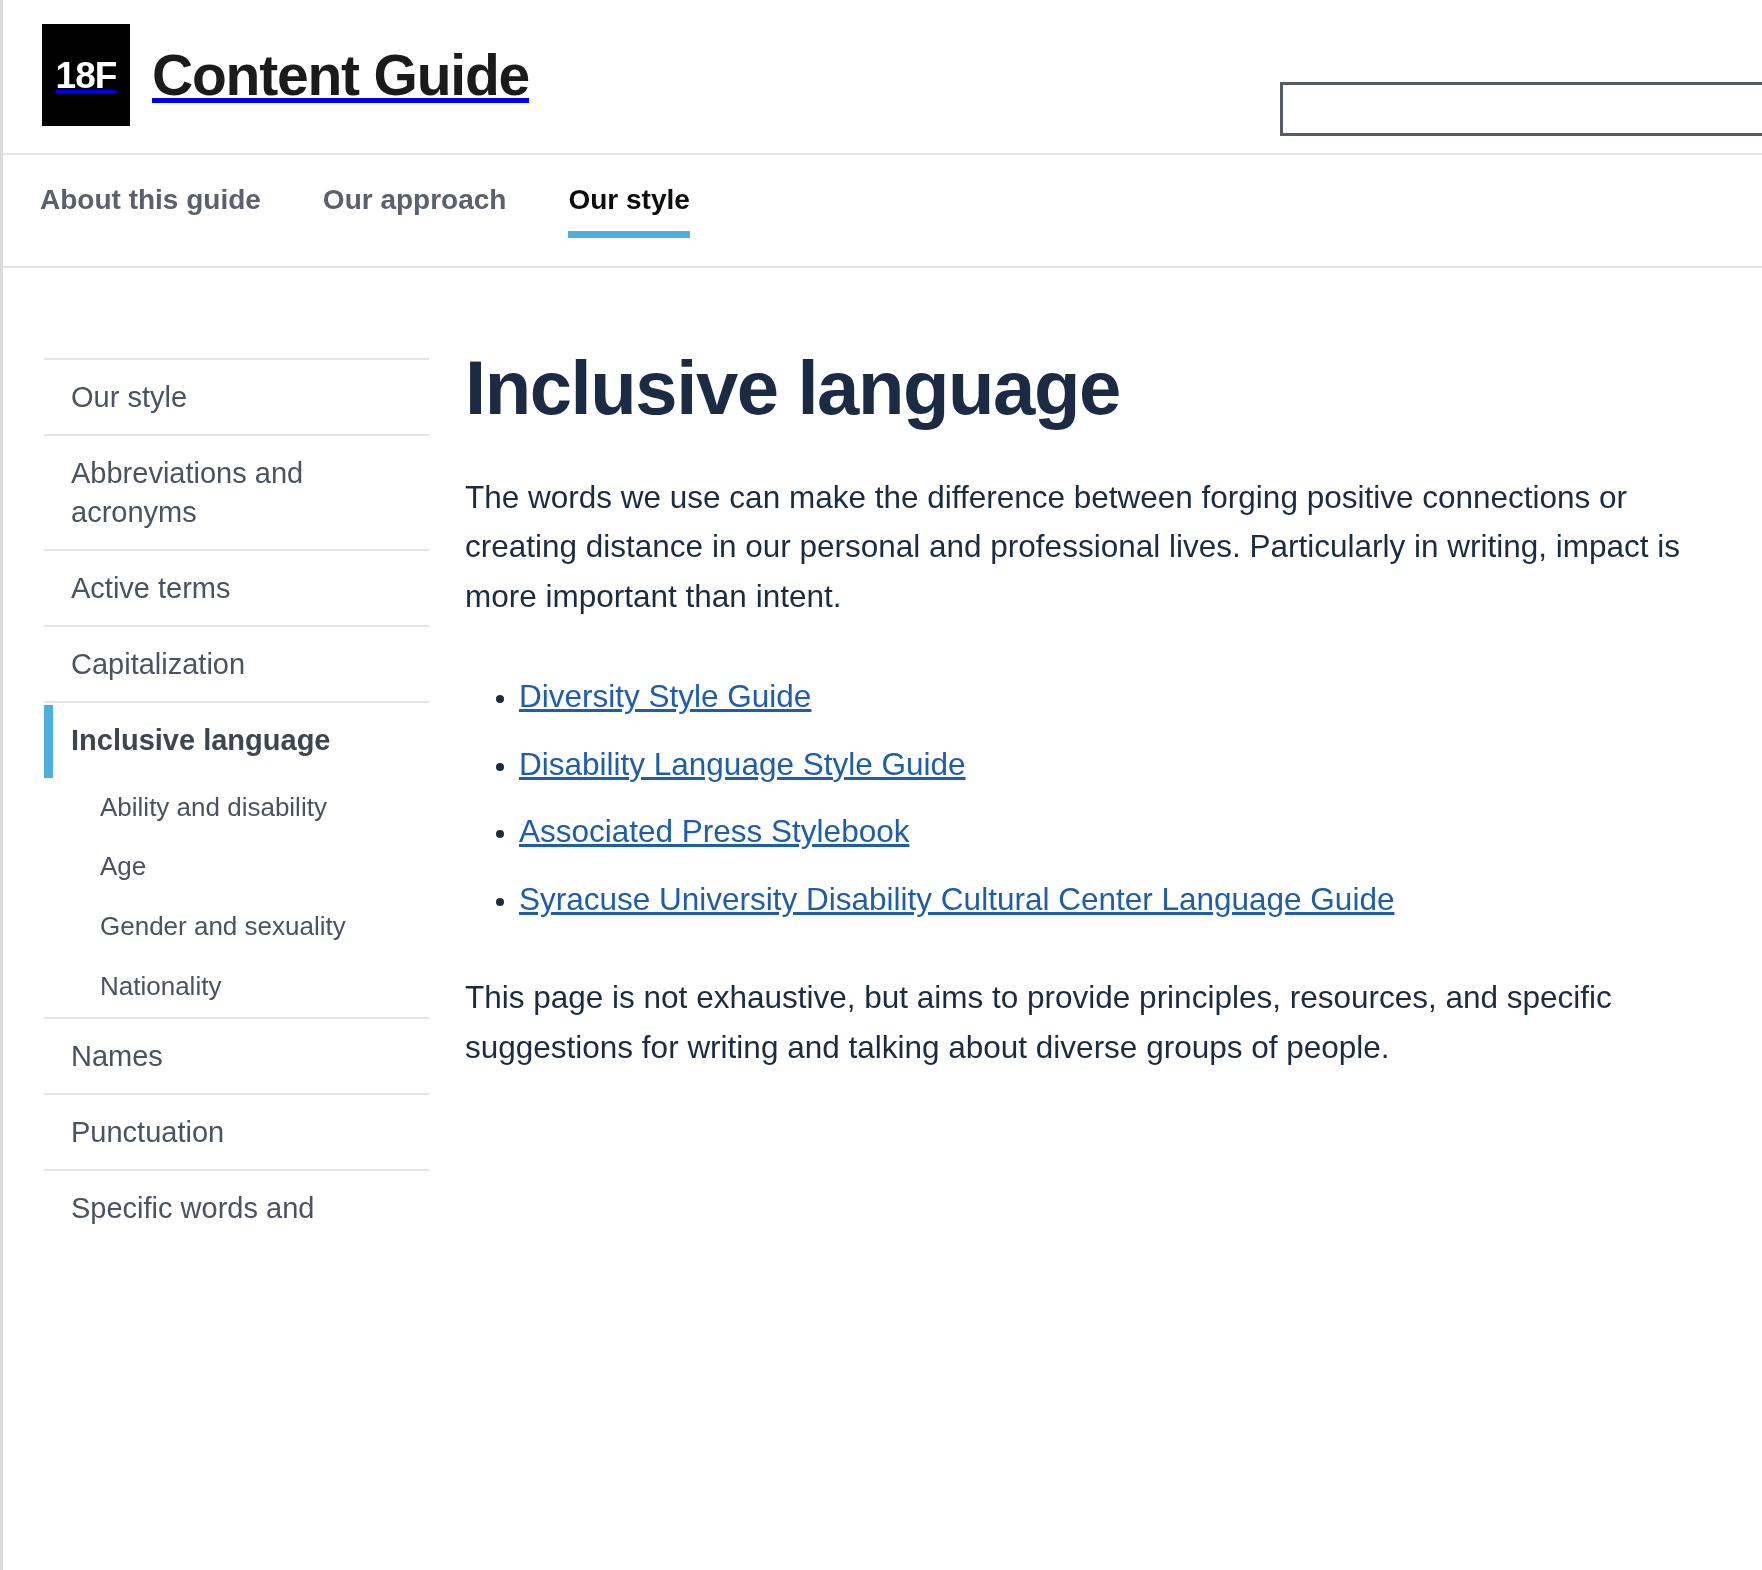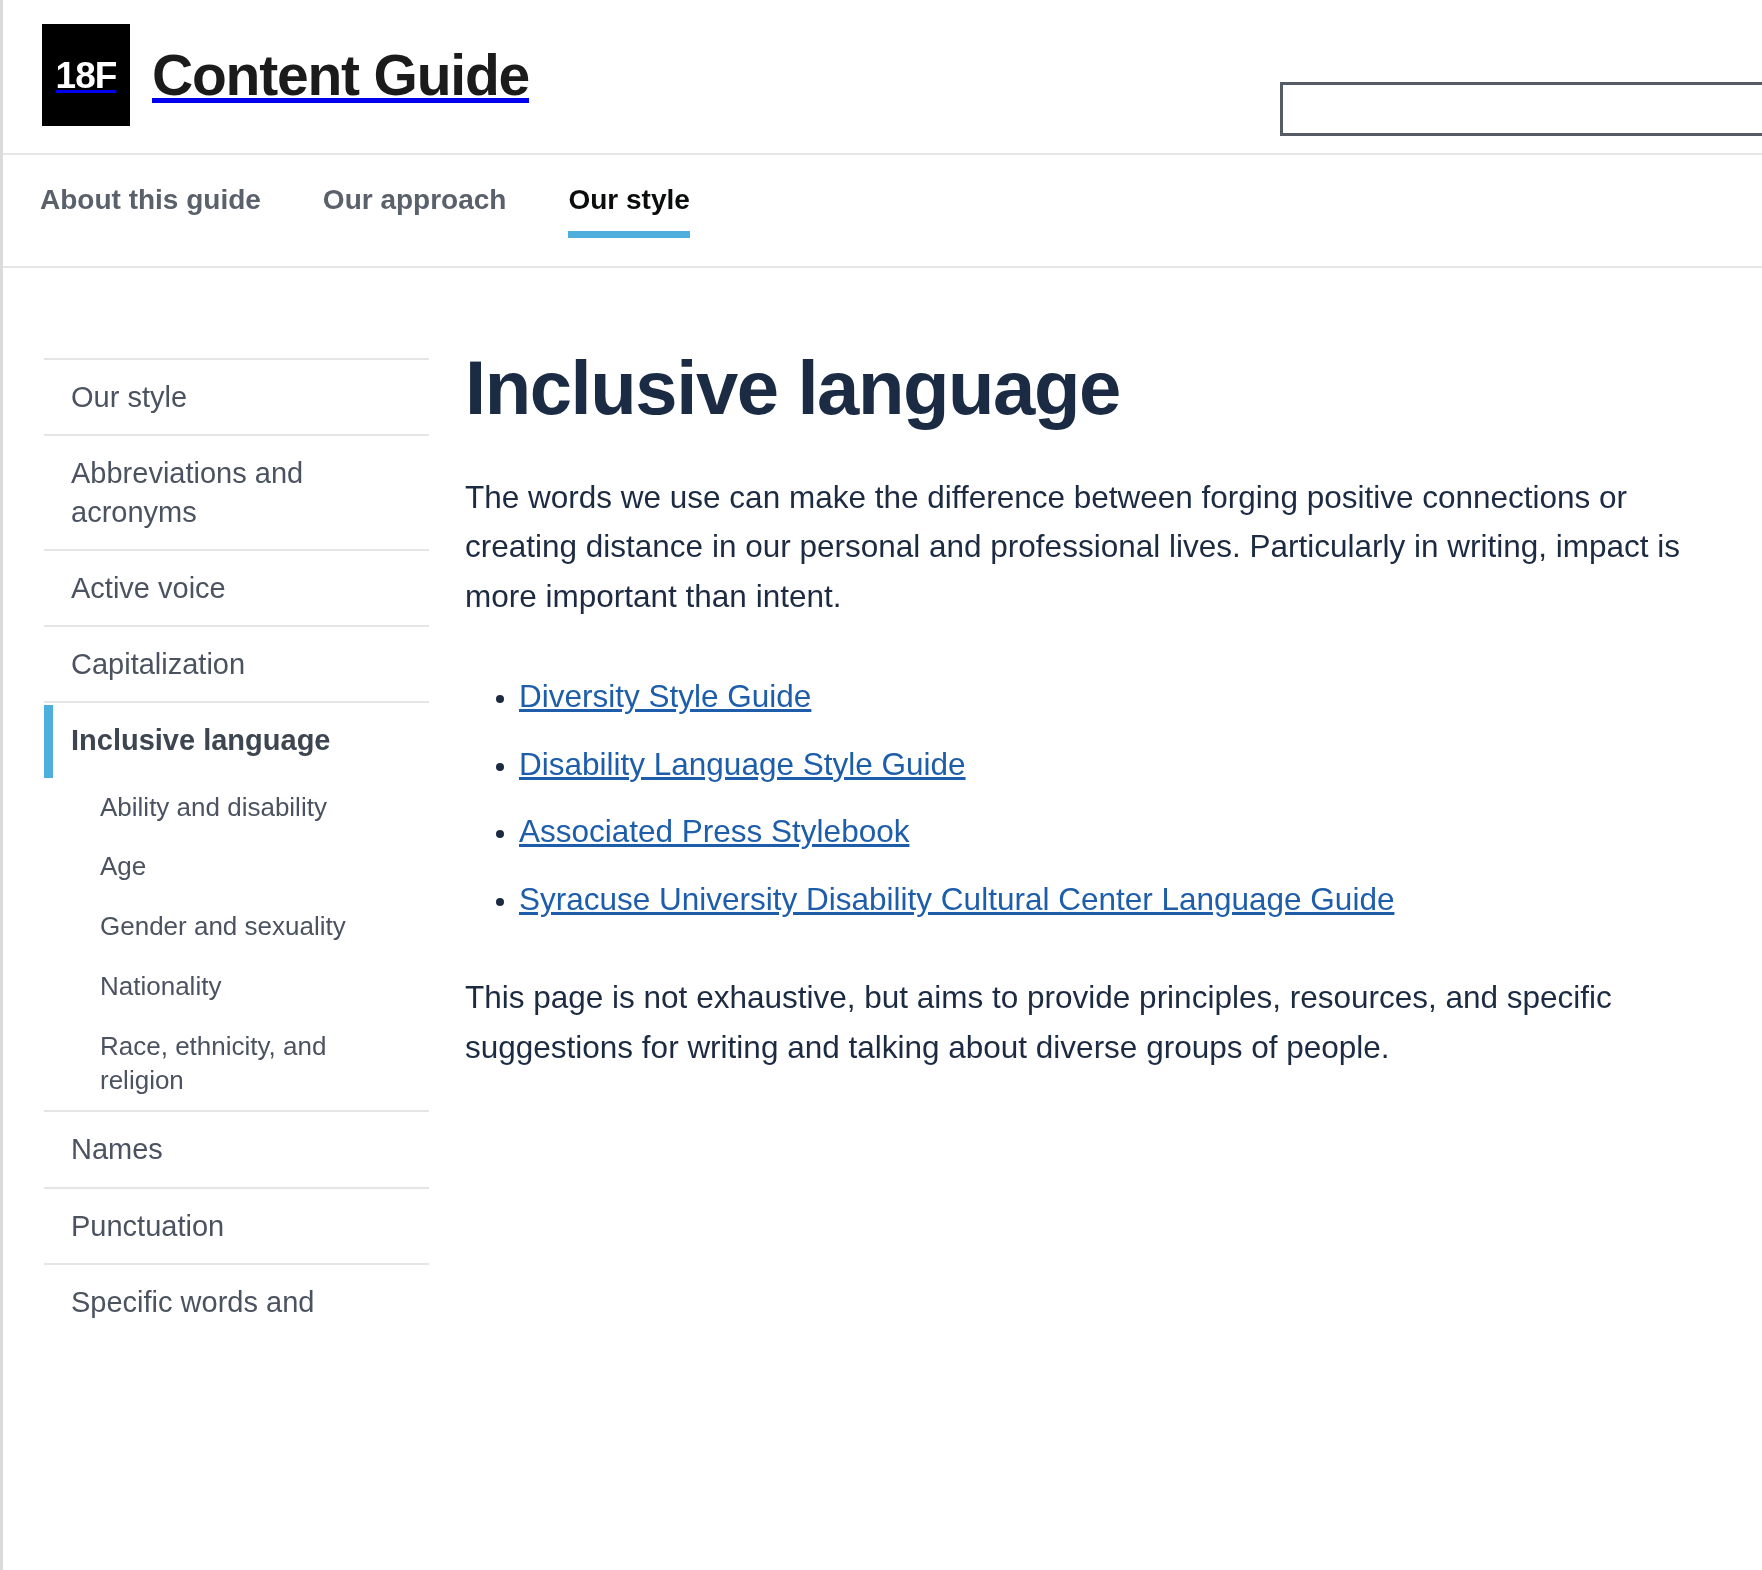--- a/index.html
+++ b/index.html
@@ -227,28 +227,27 @@
     <a class="nav-item active" href="#">Our style</a>
     <div class="nav-rule"></div>
   </div>
 
   <div class="content-wrap">
 
     <nav class="sidebar">
       <ul class="side-list">
         <li class="side-item">Our style</li>
         <li class="side-item">Abbreviations and acronyms</li>
-        <li class="side-item">Active voice</li>
+        <li class="side-item">Active terms</li>
         <li class="side-item">Capitalization</li>
         <li class="side-item active">Inclusive language</li>
         <li class="side-item side-sub">Ability and disability</li>
         <li class="side-item side-sub">Age</li>
         <li class="side-item side-sub">Gender and sexuality</li>
         <li class="side-item side-sub">Nationality</li>
-        <li class="side-item side-sub">Race, ethnicity, and religion</li>
         <li class="side-item">Names</li>
         <li class="side-item">Punctuation</li>
         <li class="side-item last-visible">Specific words and</li>
       </ul>
     </nav>
 
     <main class="main">
       <h1 class="page-title">Inclusive language</h1>
 
       <p class="para">The words we use can make the difference between forging positive connections or creating distance in our personal and professional lives. Particularly in writing, impact is more important than intent.</p>

